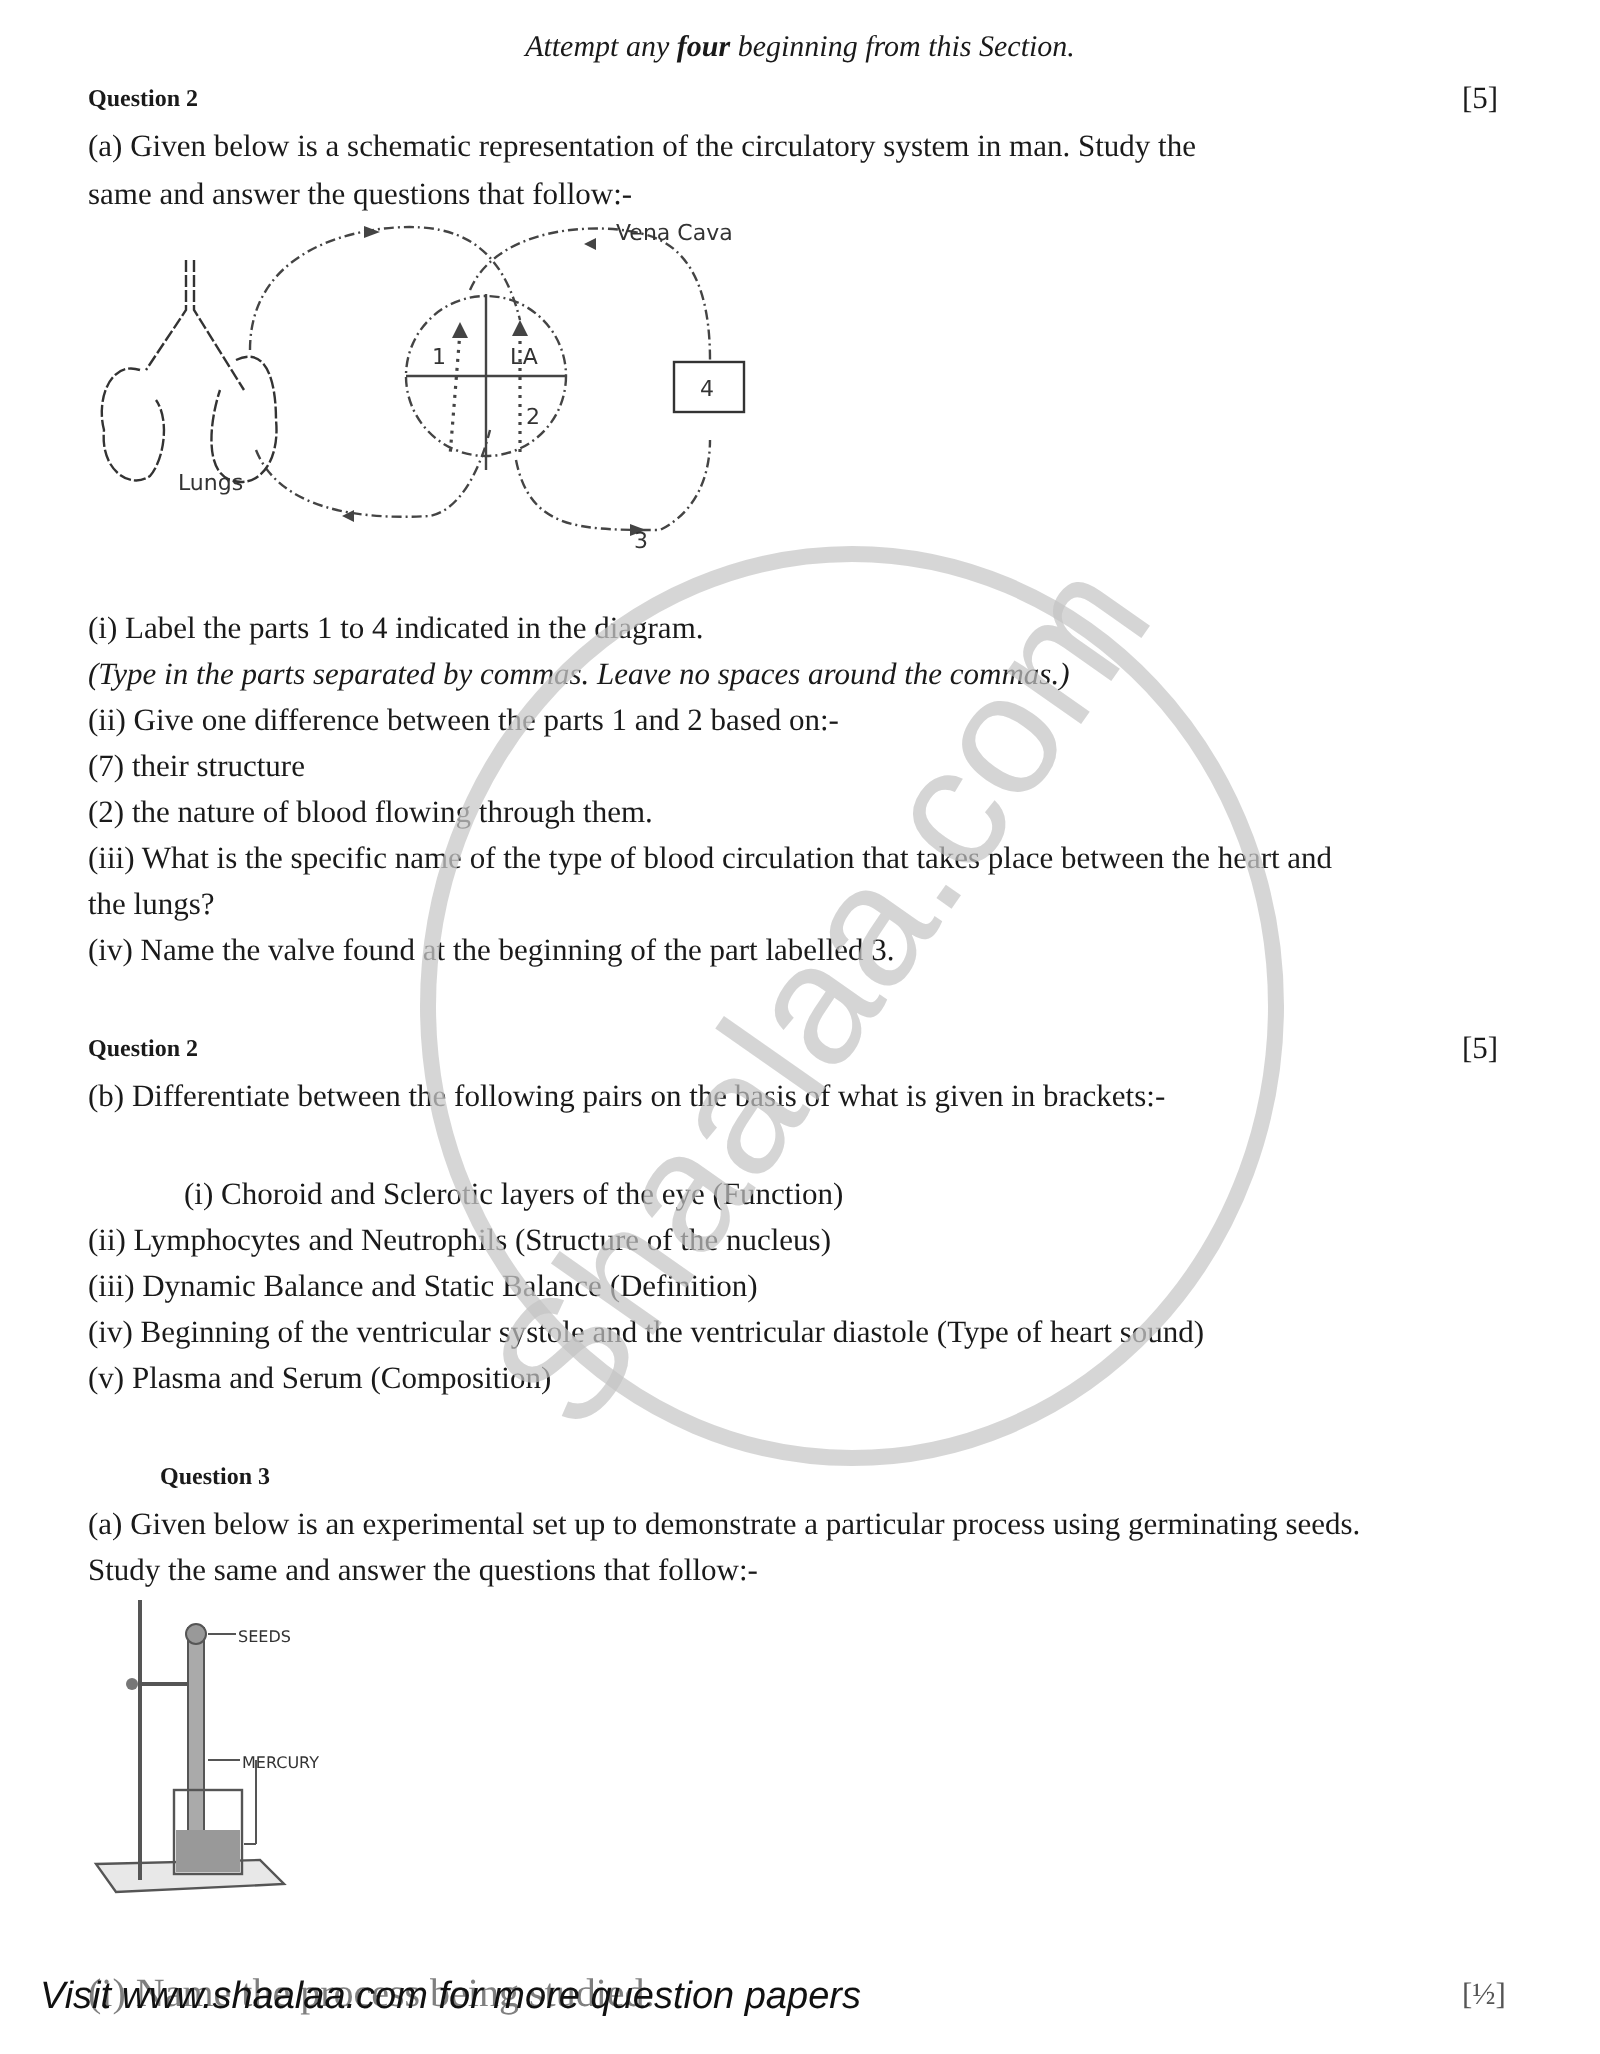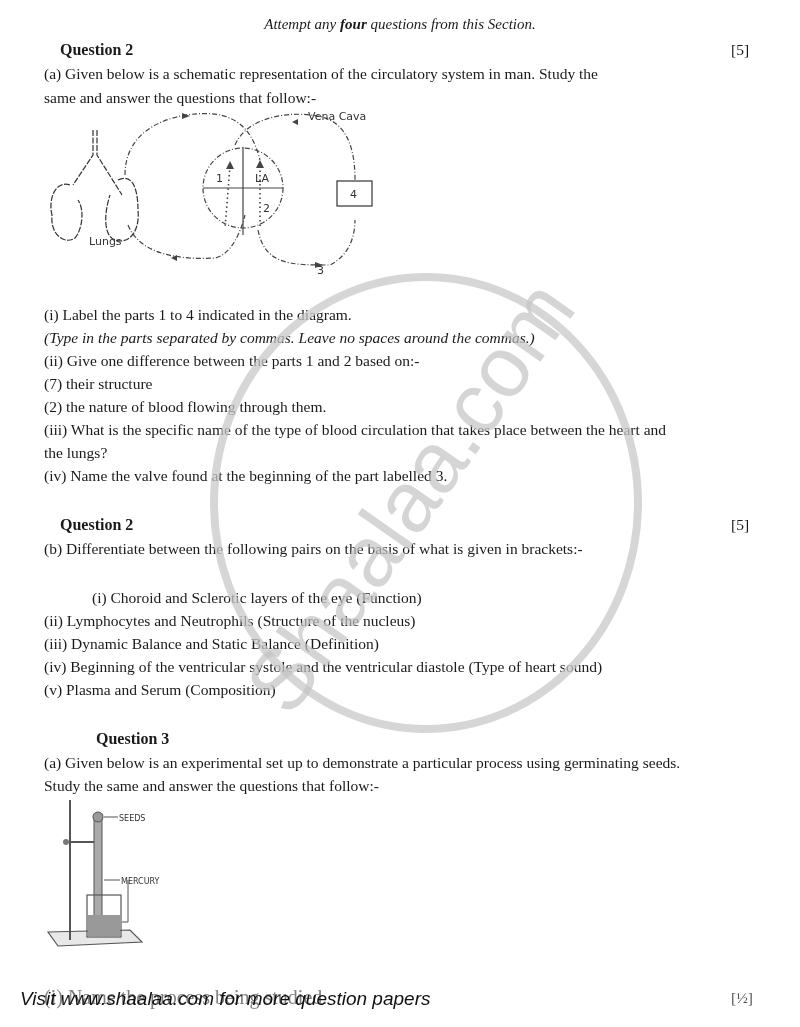--- a/index.html
+++ b/index.html
@@ -1,35 +1,35 @@
 <!DOCTYPE html>
 <html><head>
 <meta charset="utf-8">
 <style>
   html, body { margin: 0; padding: 0; background: #ffffff; }
   body { width: 800px; height: 1027px; position: relative; overflow: hidden;
          font-family: "Liberation Serif", "DejaVu Serif", serif; color: #1a1a1a; }
   .abs { position: absolute; }
   .line { font-size: 15.5px; line-height: 23px; white-space: nowrap; }
   .instr { top: 13px; left: 0; width: 800px; text-align: center; font-style: italic; font-size: 15px; }
-  .qhead { font-weight: bold; font-size: 16px; left: 60px; }
+  .qhead { font-weight: bold; font-size: 12px; left: 44px; }
   .marks { left: 731px; font-size: 15.5px; }
   .text { left: 44px; }
   .ital { font-style: italic; }
   .watermark { position: absolute; left: 205px; top: 268px; width: 442px; height: 470px; pointer-events: none; }
   .footer { position: absolute; left: 20px; top: 988px; font-family: "Liberation Sans", "DejaVu Sans", sans-serif;
             font-size: 19px; color: #111; white-space: nowrap; font-style: italic; }
   .under-footer { position: absolute; left: 44px; top: 986px; font-size: 20px; color: #555; white-space: nowrap; opacity: .75; }
   .diagram { position: absolute; }
   .diag-label { font-family: "DejaVu Sans", "Liberation Sans", sans-serif; font-size: 11px; fill: #333; }
 </style>
 </head>
 <body>
 
-<div class="abs line instr"><span>Attempt any </span><b>four</b><span> questions from this Section.</span></div>
+<div class="abs line instr"><span>Attempt any </span><b>four</b><span> beginning from this Section.</span></div>
 
 <div class="abs line qhead" style="top:38px;">Question 2</div>
 <div class="abs line marks" style="top:38px;">[5]</div>
 <div class="abs line text" style="top:62px;">(a) Given below is a schematic representation of the circulatory system in man. Study the</div>
 <div class="abs line text" style="top:86px;">same and answer the questions that follow:-</div>
 
 <svg class="diagram" style="left:30px; top:100px;" width="400" height="180" viewBox="0 0 400 180">
   <g fill="none" stroke="#444" stroke-width="1.2" stroke-dasharray="5 2 1 2">
 
     <path d="M95,75 C95,15 170,10 190,15 C215,20 225,40 230,60"></path>

